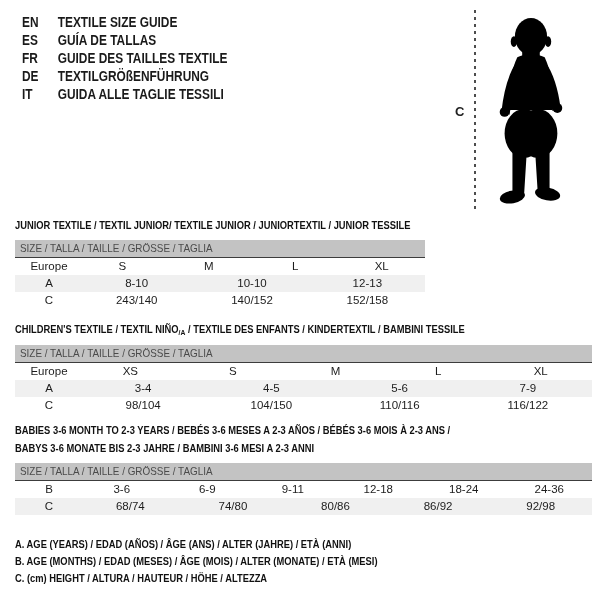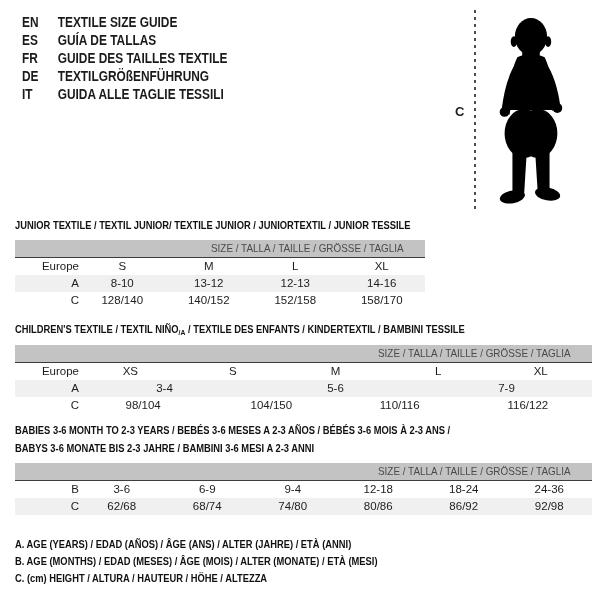--- a/index.html
+++ b/index.html
@@ -27,25 +27,25 @@
   .t2{top:320px;}
   .t3{top:421px;}
   .sub{font-size:8px;vertical-align:-2px;}
 
   
   .tbl{position:absolute;left:15px;}
   .tbl1{top:240px;width:410px;}
   .tbl2{top:345px;width:577px;}
   .tbl3{top:463px;width:577px;}
   .size-bar{height:17px;line-height:17px;background:#c3c3c3;border-bottom:1px solid #3c3c3c;
-            font-size:11px;color:#4a4a4a;padding-left:5px;text-align:right;}
+            font-size:11px;color:#4a4a4a;padding-left:5px;}
   .size-bar span{display:inline-block;transform:scaleX(0.9);transform-origin:0 50%;white-space:nowrap;}
   .trow{display:flex;height:17px;line-height:17px;font-size:11.5px;color:#1c1c1c;}
   .trow.alt{background:#f0f0f0;}
-  .trow .lbl{width:60px;padding-left:4px;text-align:right;}
+  .trow .lbl{width:60px;padding-left:4px;text-align:center;}
   .trow .c{flex:1;text-align:center;}
 
   
   .foot{position:absolute;left:15px;top:536px;font-weight:bold;font-size:11px;line-height:17px;color:#111;}
 </style>
 </head>
 <body>
 
 <div class="page">
 
@@ -100,49 +100,48 @@
     <div class="trow">
       <span class="lbl">Europe</span>
       <span class="c">S</span>
       <span class="c">M</span>
       <span class="c">L</span>
       <span class="c">XL</span>
     </div>
     <div class="trow alt">
       <span class="lbl">A</span>
       <span class="c">8-10</span>
-      <span class="c">13-12</span>
+      <span class="c">10-10</span>
       <span class="c">12-13</span>
-      <span class="c">14-16</span>
     </div>
     <div class="trow">
       <span class="lbl">C</span>
-      <span class="c">128/140</span>
+      <span class="c">243/140</span>
       <span class="c">140/152</span>
       <span class="c">152/158</span>
-      <span class="c">158/170</span>
     </div>
   </div>
 
   <div class="sec-title cond t2">
     <span>CHILDREN'S TEXTILE / TEXTIL NIÑO</span><span class="sub">/A</span><span> / TEXTILE DES ENFANTS / KINDERTEXTIL / BAMBINI TESSILE</span>
   </div>
   <div class="tbl tbl2">
     <div class="size-bar"><span>SIZE / TALLA / TAILLE / GRÖSSE / TAGLIA</span></div>
     <div class="trow">
       <span class="lbl">Europe</span>
       <span class="c">XS</span>
       <span class="c">S</span>
       <span class="c">M</span>
       <span class="c">L</span>
       <span class="c">XL</span>
     </div>
     <div class="trow alt">
       <span class="lbl">A</span>
       <span class="c">3-4</span>
+      <span class="c">4-5</span>
       <span class="c">5-6</span>
       <span class="c">7-9</span>
     </div>
     <div class="trow">
       <span class="lbl">C</span>
       <span class="c">98/104</span>
       <span class="c">104/150</span>
       <span class="c">110/116</span>
       <span class="c">116/122</span>
     </div>
@@ -151,28 +150,27 @@
   <div class="sec-title cond t3">
     <div>BABIES 3-6 MONTH TO 2-3 YEARS / BEBÉS 3-6 MESES A 2-3 AÑOS / BÉBÉS 3-6 MOIS À 2-3 ANS /</div>
     <div>BABYS 3-6 MONATE BIS 2-3 JAHRE / BAMBINI 3-6 MESI A 2-3 ANNI</div>
   </div>
   <div class="tbl tbl3">
     <div class="size-bar"><span>SIZE / TALLA / TAILLE / GRÖSSE / TAGLIA</span></div>
     <div class="trow">
       <span class="lbl">B</span>
       <span class="c">3-6</span>
       <span class="c">6-9</span>
-      <span class="c">9-4</span>
+      <span class="c">9-11</span>
       <span class="c">12-18</span>
       <span class="c">18-24</span>
       <span class="c">24-36</span>
     </div>
     <div class="trow alt">
       <span class="lbl">C</span>
-      <span class="c">62/68</span>
       <span class="c">68/74</span>
       <span class="c">74/80</span>
       <span class="c">80/86</span>
       <span class="c">86/92</span>
       <span class="c">92/98</span>
     </div>
   </div>
 
   <div class="foot cond">
     <div>A. AGE (YEARS) / EDAD (AÑOS) / ÂGE (ANS) / ALTER (JAHRE) / ETÀ (ANNI)</div>

